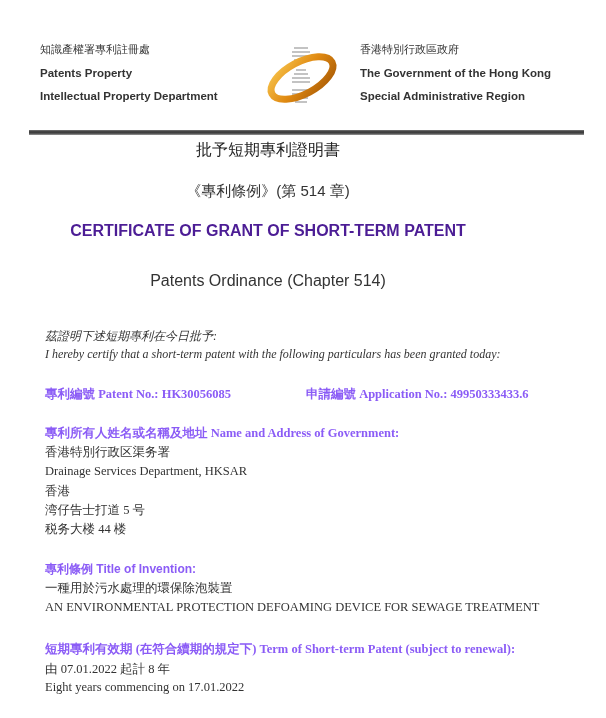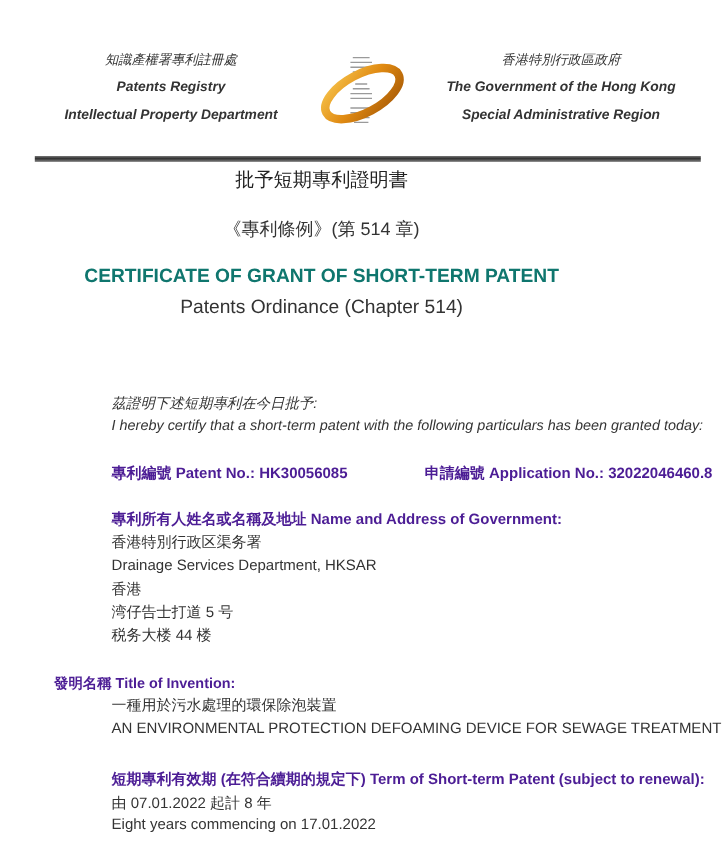--- a/index.html
+++ b/index.html
@@ -1,37 +1,37 @@
 <!DOCTYPE html>
 <html><head>
 <meta charset="utf-8">
 <style>
   html, body { margin:0; padding:0; background:#fff; }
   body { width:606px; height:718px; position:relative; overflow:hidden; color:#222; }
   .sans { font-family: "Liberation Sans", "DejaVu Sans", sans-serif; }
-  .serif { font-family: Liberation Sans, sans-serif; margin-left: 48px; }
+  .serif { font-family: Liberation Serif, serif; }
   .abs { position:absolute; }
-  .hdr { font-weight:bold; font-size:11.5px; color:#333; text-align:center; white-space:nowrap;font-style:italic; }
+  .hdr { font-weight:bold; font-size:11.5px; color:#333; text-align:left; white-space:nowrap; }
   .hdr-cn { font-weight:normal; font-size:11px; color:#333; }
   .rule { position:absolute; left:29px; width:555px; top:130px; height:5px;
           background:linear-gradient(#777 0,#333 40%,#555 70%,#999 100%); }
   .center { position:absolute; left:0; width:536px; text-align:center; }
   .t1 { top:140px; font-size:16px; color:#222; }
   .t2 { top:182px; font-size:15px; color:#333; }
-  .t3 { top:222px; font-size:16px; font-weight:bold; color:#0f766e; }
-  .t4 { top:248px; font-size:16px; color:#333; }
+  .t3 { top:222px; font-size:16px; font-weight:bold; color:#4c1d95; }
+  .t4 { top:272px; font-size:16px; color:#333; }
   .ital { font-style:italic; font-size:12px; color:#333; }
-  .bold-line { font-size:12.5px; font-weight:bold; color:#4c1d95; white-space:nowrap; }
+  .bold-line { font-size:12.5px; font-weight:bold; color:#8b5cf6; white-space:nowrap; }
   .line { font-size:12.5px; color:#333; white-space:nowrap; }
 </style>
 </head>
 <body>
 
 <div class="abs sans hdr hdr-cn" style="left:40px;width:205px;top:42px;">知識產權署專利註冊處</div>
-<div class="abs sans hdr" style="left:40px;width:205px;top:67px;">Patents Registry</div>
+<div class="abs sans hdr" style="left:40px;width:205px;top:67px;">Patents Property</div>
 <div class="abs sans hdr" style="left:40px;width:205px;top:90px;">Intellectual Property Department</div>
 
 <div class="abs" style="left:262px;top:44px;width:80px;height:66px;">
   <svg width="80" height="66" viewBox="0 0 80 66">
     <defs>
       <linearGradient id="gold" x1="0" y1="0" x2="1" y2="1">
         <stop offset="0" stop-color="#f6c24a"></stop>
         <stop offset="0.5" stop-color="#e08a12"></stop>
         <stop offset="1" stop-color="#a85a05"></stop>
       </linearGradient>
@@ -67,29 +67,29 @@
 
 <div class="abs serif ital" style="left:45px;top:328px;">茲證明下述短期專利在今日批予:</div>
 <div class="abs serif ital" style="left:45px;top:347px;">I hereby certify that a short-term patent with the following particulars has been granted today:</div>
 
 <div class="abs serif bold-line" style="left:45px;top:386px;">
   <span>專利編號 Patent No.:</span>
   <span>HK30056085</span>
 </div>
 <div class="abs serif bold-line" style="left:306px;top:386px;">
   <span>申請編號 Application No.:</span>
-  <span>32022046460.8</span>
+  <span>49950333433.6</span>
 </div>
 
 <div class="abs serif bold-line" style="left:45px;top:425px;">專利所有人姓名或名稱及地址 Name and Address of Government:</div>
 <div class="abs serif line" style="left:45px;top:444px;">香港特別行政区渠务署</div>
 <div class="abs serif line" style="left:45px;top:464px;">Drainage Services Department, HKSAR</div>
 <div class="abs serif line" style="left:45px;top:483px;">香港</div>
 <div class="abs serif line" style="left:45px;top:502px;">湾仔告士打道 5 号</div>
 <div class="abs serif line" style="left:45px;top:521px;text-align:right;">税务大楼 44 楼</div>
 
-<div class="abs sans bold-line" style="left:45px;top:561px;font-size:12px;">發明名稱 Title of Invention:</div>
+<div class="abs sans bold-line" style="left:45px;top:561px;font-size:12px;">專利條例 Title of Invention:</div>
 <div class="abs serif line" style="left:45px;top:580px;">一種用於污水處理的環保除泡裝置</div>
 <div class="abs serif line" style="left:45px;top:600px;">AN ENVIRONMENTAL PROTECTION DEFOAMING DEVICE FOR SEWAGE TREATMENT</div>
 
 <div class="abs serif bold-line" style="left:45px;top:641px;">短期專利有效期 (在符合續期的規定下) Term of Short-term Patent (subject to renewal):</div>
 <div class="abs serif line" style="left:45px;top:661px;">由 07.01.2022 起計 8 年</div>
 <div class="abs serif line" style="left:45px;top:680px;">Eight years commencing on 17.01.2022</div>
 
 </body></html>

